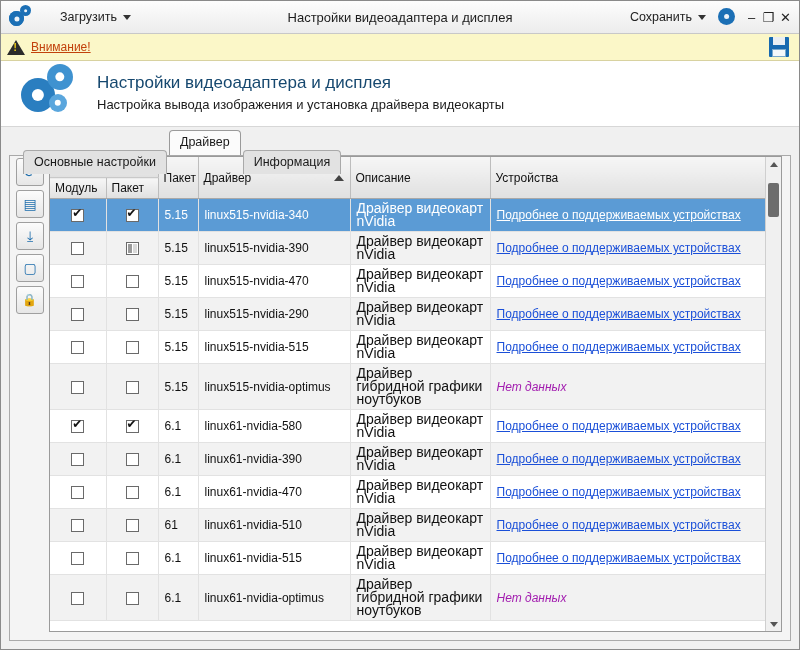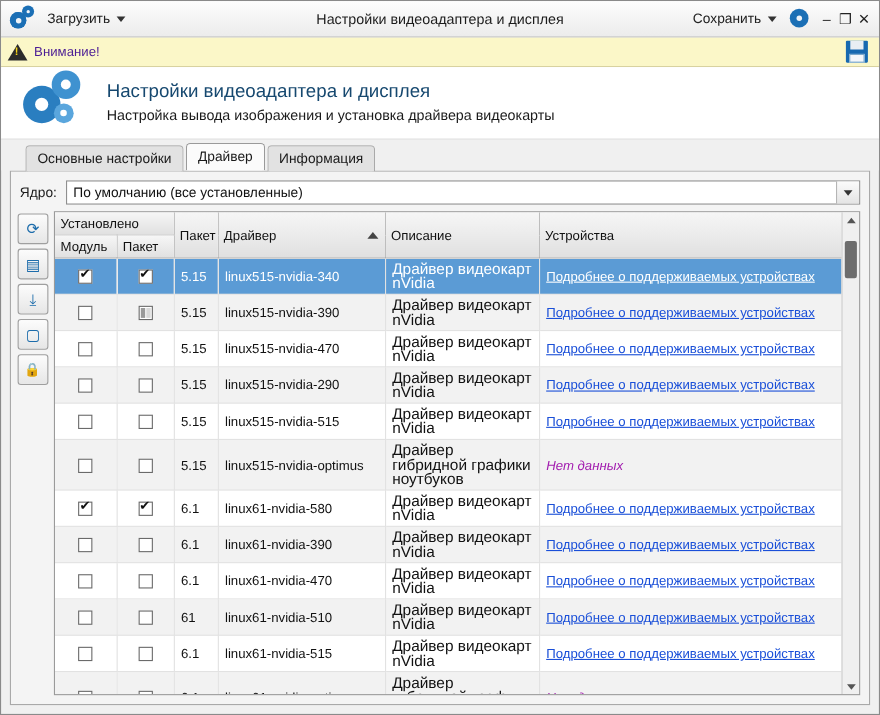--- a/index.html
+++ b/index.html
@@ -33,21 +33,21 @@
     border-bottom: 1px solid #c8c8c8;
     display: flex;
     align-items: center;
     padding: 0 4px;
     flex: none;
     position: relative;
   }
   .tb-left {
     display: flex;
     align-items: center;
-    gap: 2px;
+    gap: 19px;
   }
   .app-icon {
     width: 24px;
     height: 24px;
     position: relative;
     margin-left: 4px;
   }
   .gear {
     position: absolute;
     border-radius: 50%;
@@ -139,21 +139,21 @@
   .warn-icon::after {
     content: "!";
     position: absolute;
     left: -2.5px;
     top: 3px;
     font-size: 10px;
     font-weight: bold;
     color: #f7d417;
     line-height: 1;
   }
-  .warn-text { font-size: 12px; color: #4c1d95; }
+  .warn-text { font-size: 12px; color: #c2410c; text-decoration: underline; }
   .save-icon {
     margin-left: auto;
     width: 20px; height: 20px;
     position: relative;
     margin-right: 4px;
   }
   .fd-body {
     position: absolute; inset: 0;
     background: #1769b0;
     border-radius: 1px;
@@ -232,21 +232,21 @@
   .tab {
     padding: 4px 10px 5px 10px;
     border: 1px solid #a9a9a9;
     border-bottom: none;
     border-radius: 4px 4px 0 0;
     background: #e2e2e2;
     font-size: 12.5px;
     color: #1a1a1a;
     cursor: default;
     position: relative;
-    top: 1px;
+    top: 19px;
   }
   .tab.active {
     background: #fbfbfb;
     top: 0;
     padding-bottom: 6px;
     border-color: #9a9a9a;
   }
 
   
   .panel {
@@ -517,29 +517,20 @@
   </div>
 
   <div class="tabstrip">
     <div class="tab">Основные настройки</div>
     <div class="tab active">Драйвер</div>
     <div class="tab">Информация</div>
   </div>
 
   <div class="panel">
 
-    <div class="kernel-row">
-      <span class="kernel-label">Ядро:</span>
-      <div class="combo">
-        <span class="combo-value">По умолчанию (все установленные)</span>
-        <span class="combo-arrow">
-            <span class="caret-down"></span>
-          </span>
-      </div>
-    </div>
 
     <div class="body-row">
 
       <div class="side-tools">
         <div class="tool-btn">
             <span class="ti">⟳</span>
           </div>
         <div class="tool-btn">
             <span class="ti">▤</span>
           </div>

